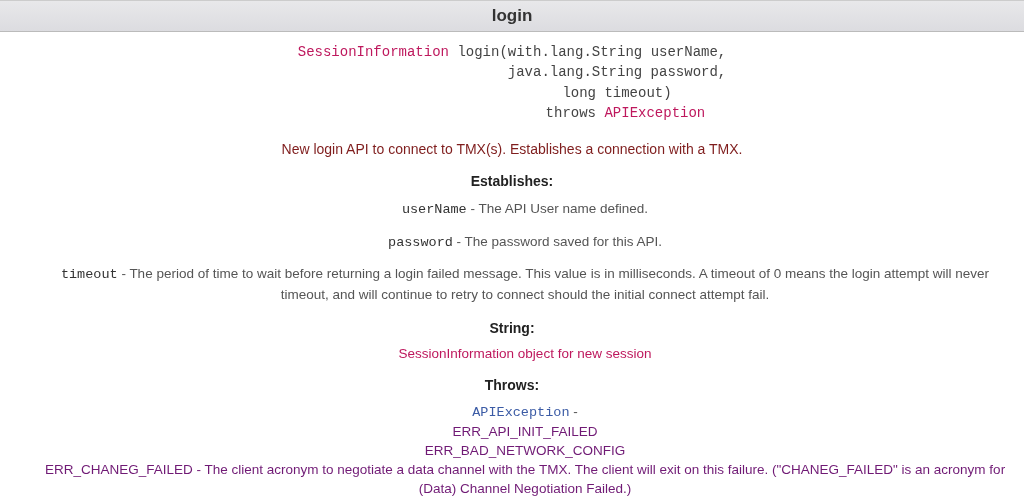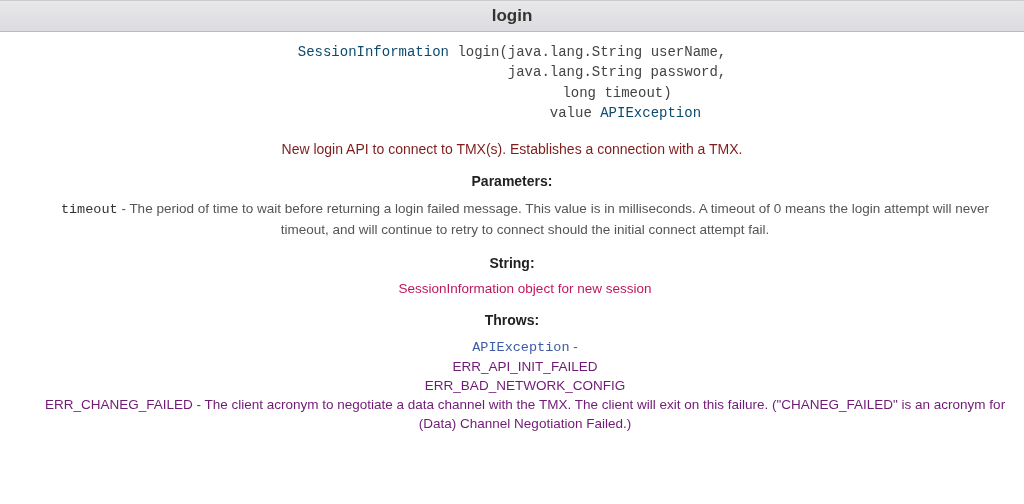--- a/index.html
+++ b/index.html
@@ -29,21 +29,21 @@
       color: #444444;
     }
     .signature {
       font-family: "Courier New", Courier, monospace;
       font-size: 14px;
       line-height: 1.45;
       margin-bottom: 18px;
       white-space: pre;
     }
     .type-link {
-      color: #0c4a6e;
+      color: #be185d;
     }
     .description {
       font-size: 14px;
       color: #7f1d1d;
       margin-bottom: 16px;
     }
     .section-heading {
       font-size: 14px;
       font-weight: bold;
       color: #222222;
@@ -85,30 +85,36 @@
   </style>
 </head>
 <body>
 
 <div class="header-bar">
   <span class="header-title">login</span>
 </div>
 
 <div class="content">
 
-  <div class="signature"><span class="type-link">SessionInformation</span> <span>login</span><span>(java.lang.String userName,</span>
+  <div class="signature"><span class="type-link">SessionInformation</span> <span>login</span><span>(with.lang.String userName,</span>
                          <span>java.lang.String password,</span>
                          <span>long timeout)</span>
-                           <span>value</span> <span class="type-link">APIException</span></div>
+                           <span>throws</span> <span class="type-link">APIException</span></div>
 
   <div class="description">New login API to connect to TMX(s). Establishes a connection with a TMX.</div>
 
-  <div class="section-heading">Parameters:</div>
+  <div class="section-heading">Establishes:</div>
 
+  <div class="param-block">
+    <span class="param-name">userName</span><span> - The API User name defined.</span>
+  </div>
 
+  <div class="param-block">
+    <span class="param-name">password</span><span> - The password saved for this API.</span>
+  </div>
 
   <div class="param-block">
     <span class="param-name">timeout</span><span> - The period of time to wait before returning a login failed message. This value is in milliseconds. A timeout of 0 means the login attempt will never timeout, and will continue to retry to connect should the initial connect attempt fail.</span>
   </div>
 
   <div class="section-heading">String:</div>
 
   <div class="returns-block">SessionInformation object for new session</div>
 
   <div class="section-heading">Throws:</div>

